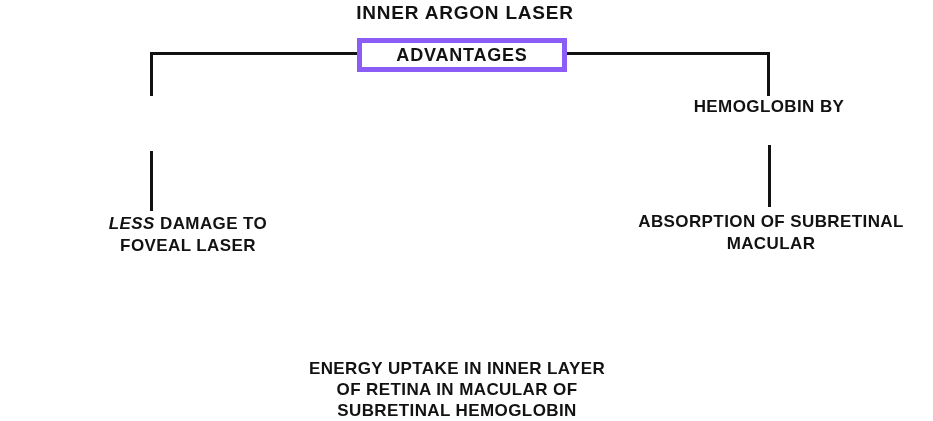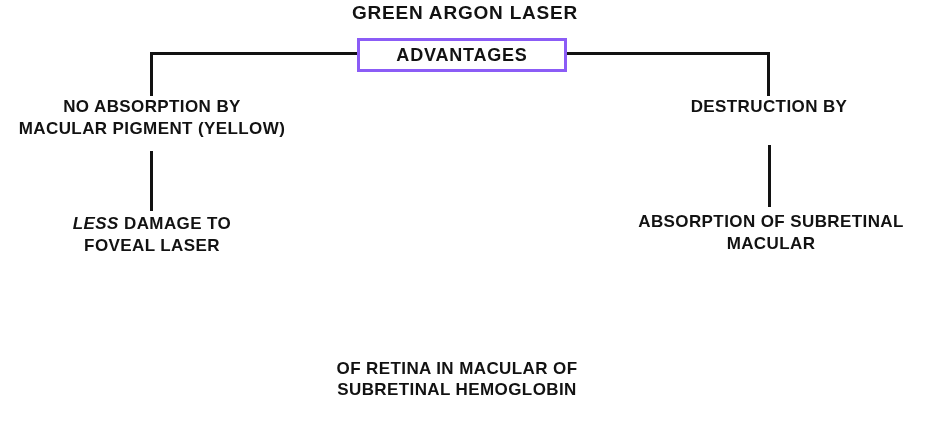--- a/index.html
+++ b/index.html
@@ -22,21 +22,21 @@
     left: 465px;
     transform: translateX(-50%);
     font-size: 19px;
     font-weight: bold;
     letter-spacing: 0.8px;
     white-space: nowrap;
   }
   .node-box {
     position: absolute;
     box-sizing: border-box;
-    border: 3px solid #8b5cf6;
+    border: 5px solid #8b5cf6;
     display: flex;
     align-items: center;
     justify-content: center;
     font-size: 18px;
     font-weight: bold;
     letter-spacing: 0.8px;
     background: #ffffff;
     z-index: 2;
   }
   .box-advantages {
@@ -67,62 +67,59 @@
   .label {
     position: absolute;
     text-align: center;
     font-size: 17px;
     font-weight: bold;
     line-height: 22px;
     letter-spacing: 0.4px;
     white-space: nowrap;
   }
   .label-left-1  { left: 0px;   top: 96px;  width: 304px; }
-  .label-left-2  { left: 0px;   top: 213px; width: 304px; }
+  .label-left-2  { left: 0px;   top: 213px; width: 304px; padding-left: 36px; }
   .label-right-1 { left: 617px; top: 96px;  width: 304px; }
   .label-right-2 { left: 612px; top: 211px; width: 318px; }
   .label-bottom  { left: 282px; top: 358px; width: 350px; line-height: 21px; }
   .italic { font-style: italic; }
 </style>
 </head>
 <body>
 
 <div class="canvas">
 
-  <div class="title">GREEN ARGON LASER</div>
+  <div class="title">INNER ARGON LASER</div>
 
   <div class="hline hline-left"></div>
   <div class="hline hline-right"></div>
   <div class="vline vline-left-top"></div>
   <div class="vline vline-right-top"></div>
   <div class="vline vline-left-mid"></div>
   <div class="vline vline-right-mid"></div>
 
   <div class="node-box box-advantages">
     <span>ADVANTAGES</span>
   </div>
 
-  <div class="label label-left-1">
-    <div>NO ABSORPTION BY</div>
-    <div>MACULAR PIGMENT (YELLOW)</div>
-  </div>
 
   <div class="label label-left-2">
     <div><span class="italic">LESS</span> <span>DAMAGE TO</span></div>
     <div>FOVEAL LASER</div>
   </div>
 
   <div class="label label-right-1">
-    <div>DESTRUCTION BY</div>
+    <div>HEMOGLOBIN BY</div>
   </div>
 
   <div class="label label-right-2">
     <div>ABSORPTION OF SUBRETINAL</div>
     <div>MACULAR</div>
   </div>
 
 
   <div class="label label-bottom">
+    <div>ENERGY UPTAKE IN INNER LAYER</div>
     <div>OF RETINA IN MACULAR OF</div>
     <div>SUBRETINAL HEMOGLOBIN</div>
   </div>
 
 </div>
 
 </body></html>

